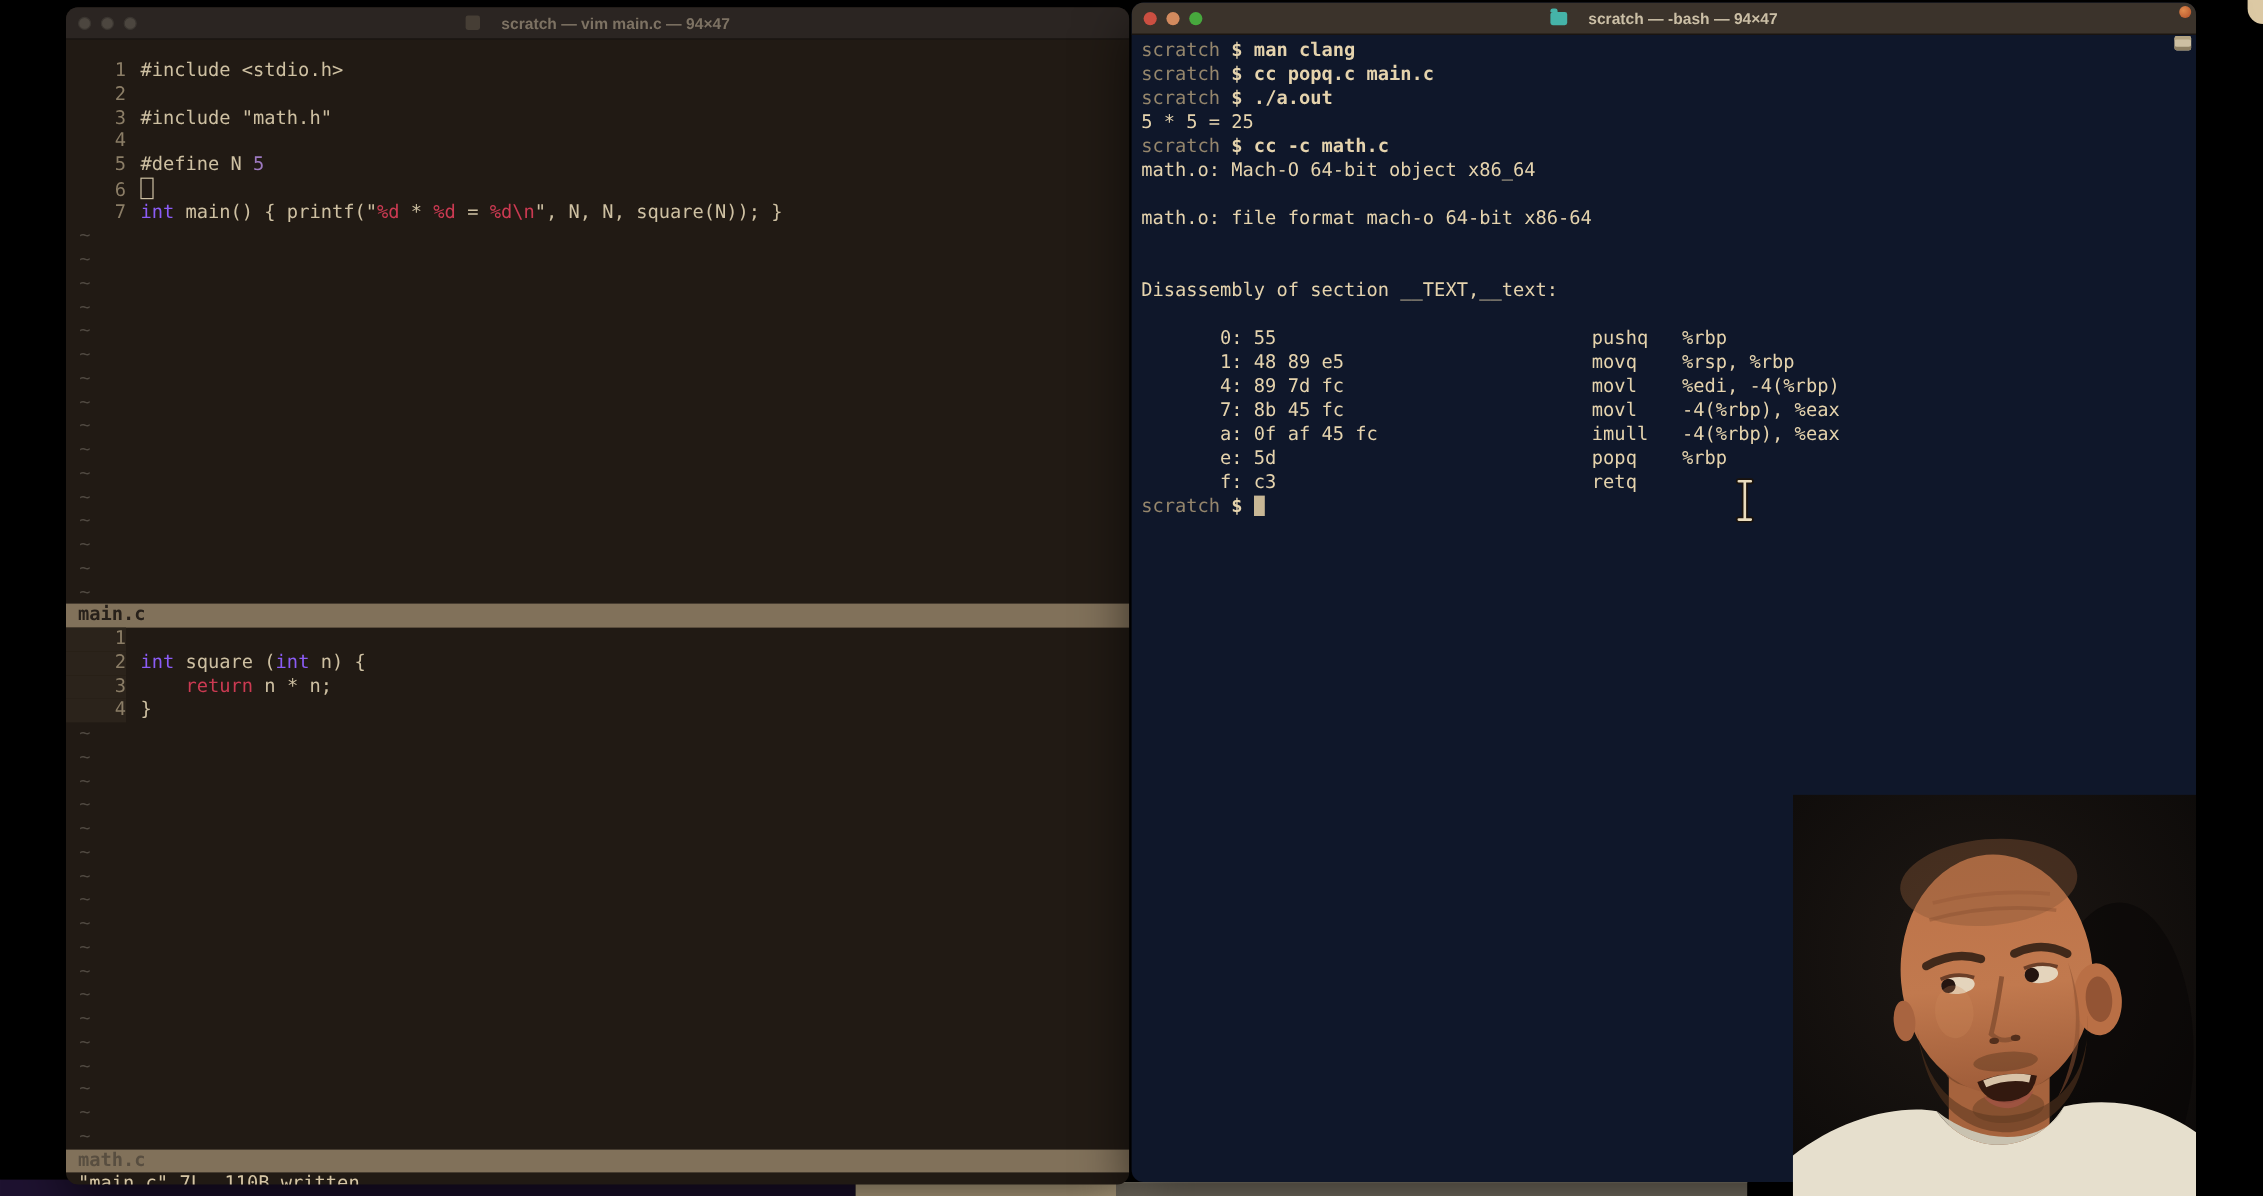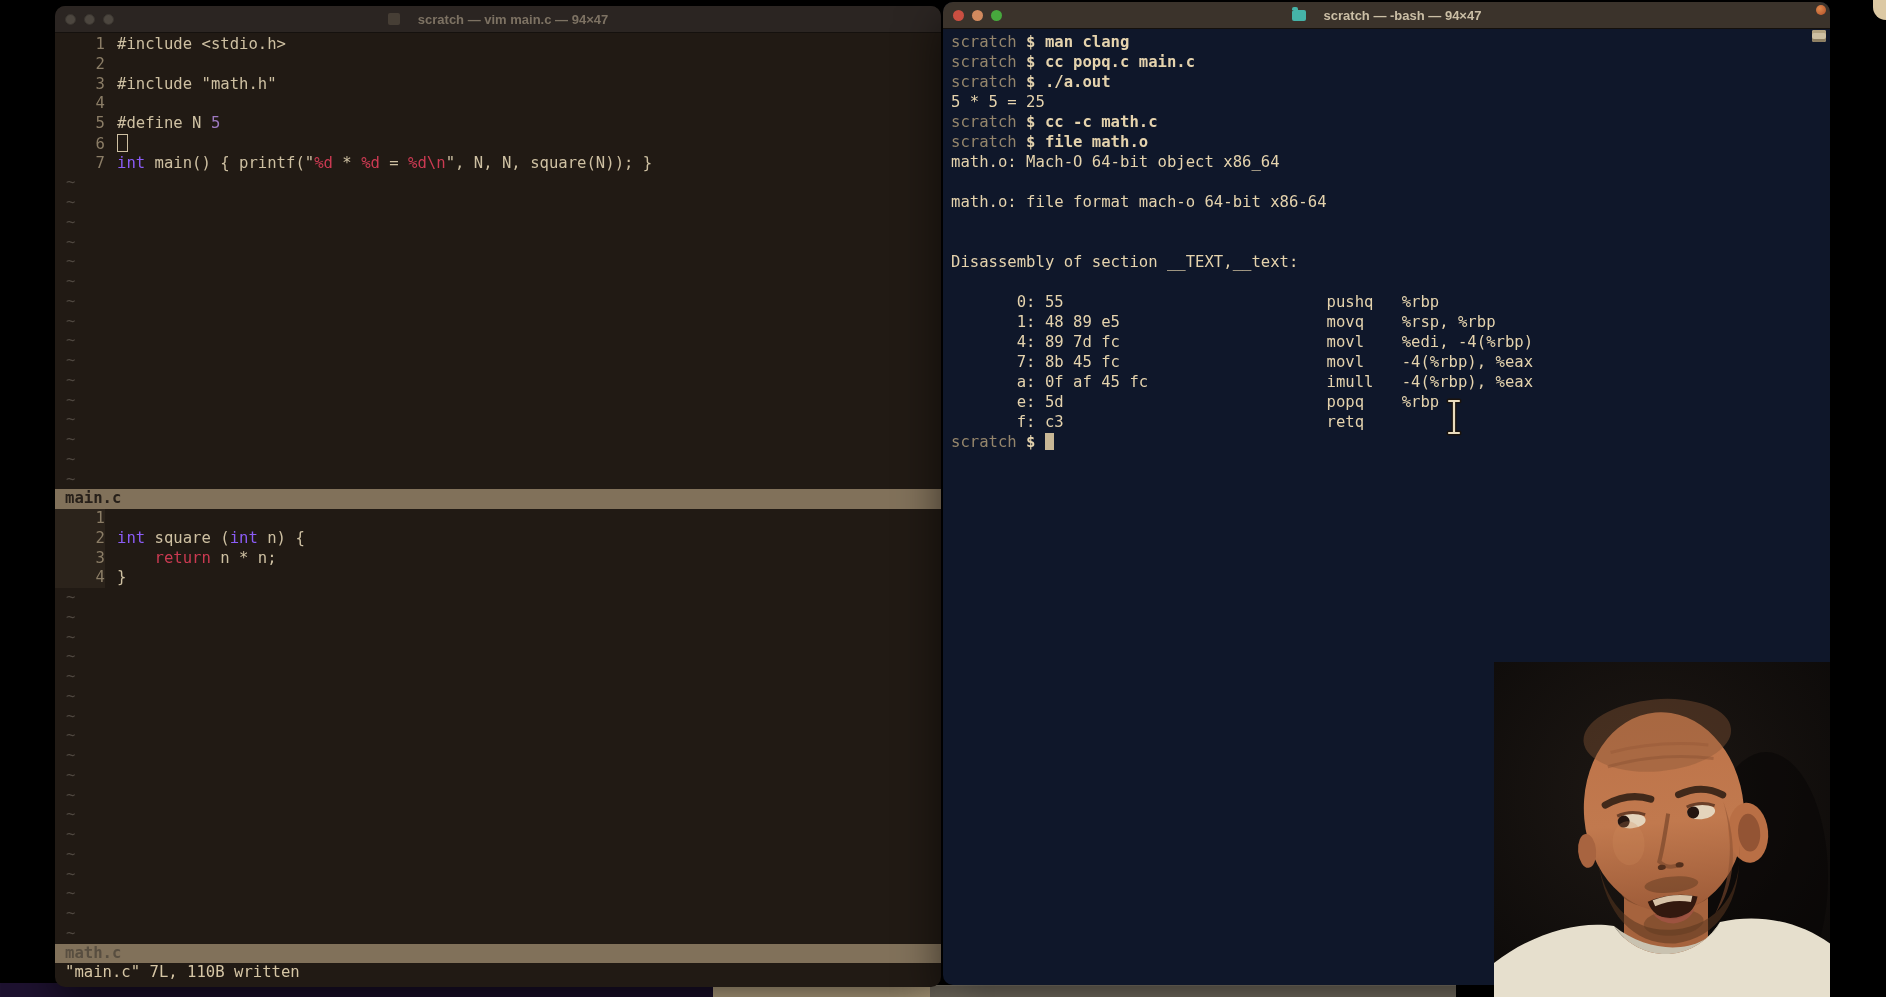--- a/index.html
+++ b/index.html
@@ -21,21 +21,21 @@
   .lights{position:absolute;left:10px;top:0;height:100%;display:flex;align-items:center;gap:8px;}
   .light{width:11px;height:11px;border-radius:50%;}
   .title{margin:0 auto;display:flex;align-items:center;gap:18px;}
 
   
   #vim-window{left:55px;top:6px;width:886px;height:981px;background:#211a14;}
   #vim-window .titlebar{background:#2b2522;border-bottom:1px solid #15110e;}
   #vim-window .light{background:#4c463f;border:1px solid #3a3530;box-sizing:border-box;}
   #vim-window .title{color:#7d7263;}
   .doc-icon{width:12px;height:12px;background:#5c5346;opacity:.55;border-radius:2px;}
-  #vim-body{position:absolute;top:27px;left:0;right:0;bottom:0;padding-top:2px;
+  #vim-body{position:absolute;top:27px;left:0;right:0;bottom:0;padding-top:16px;
             font-size:15.6px;line-height:19.75px;color:#cec0a2;}
   .vrow{height:19.75px;white-space:pre;}
   .lnum{display:inline-block;width:50px;text-align:right;color:#8b7d66;margin-right:12px;}
   .vrow.b2 .lnum{background:#2b231b;}
   .tilde-row{height:19.75px;padding-left:11px;color:#4f4840;}
   .statusline{height:19.75px;background:#81715a;color:#27201a;padding-left:10px;white-space:pre;font-weight:bold;}
   .statusline.inactive{color:#584e40;}
   .cmdline{height:19.75px;padding-left:10px;color:#d6c6a5;white-space:pre;}
   .seg-fg{color:#cec0a2;}
   .seg-teal{color:#8b5cf6;}
@@ -155,21 +155,20 @@
       <span>scratch — -bash — 94×47</span>
     </div>
     <div id="orange-dot"></div>
   </div>
   <div id="term-body">
       <div class="trow"><span class="seg-p">scratch </span><span class="seg-c">$ man clang</span></div>
       <div class="trow"><span class="seg-p">scratch </span><span class="seg-c">$ cc popq.c main.c</span></div>
       <div class="trow"><span class="seg-p">scratch </span><span class="seg-c">$ ./a.out</span></div>
       <div class="trow"><span class="seg-o">5 * 5 = 25</span></div>
       <div class="trow"><span class="seg-p">scratch </span><span class="seg-c">$ cc -c math.c</span></div>
-      <div class="trow"><span class="seg-p">scratch </span><span class="seg-c">$ file math.o</span></div>
       <div class="trow"><span class="seg-o">math.o: Mach-O 64-bit object x86_64</span></div>
       <div class="trow">&nbsp;</div>
       <div class="trow"><span class="seg-o">math.o: file format mach-o 64-bit x86-64</span></div>
       <div class="trow">&nbsp;</div>
       <div class="trow">&nbsp;</div>
       <div class="trow"><span class="seg-o">Disassembly of section __TEXT,__text:</span></div>
       <div class="trow">&nbsp;</div>
       <div class="trow"><span class="seg-o">       0: 55                            pushq   %rbp</span></div>
       <div class="trow"><span class="seg-o">       1: 48 89 e5                      movq    %rsp, %rbp</span></div>
       <div class="trow"><span class="seg-o">       4: 89 7d fc                      movl    %edi, -4(%rbp)</span></div>

